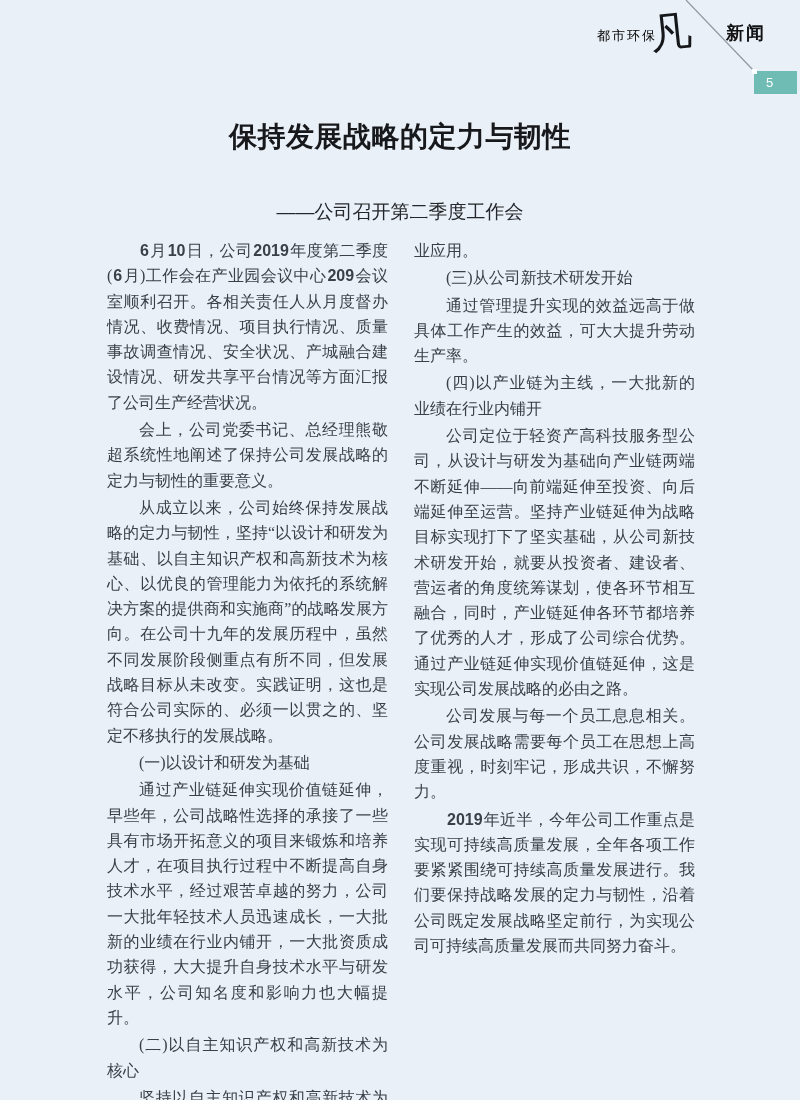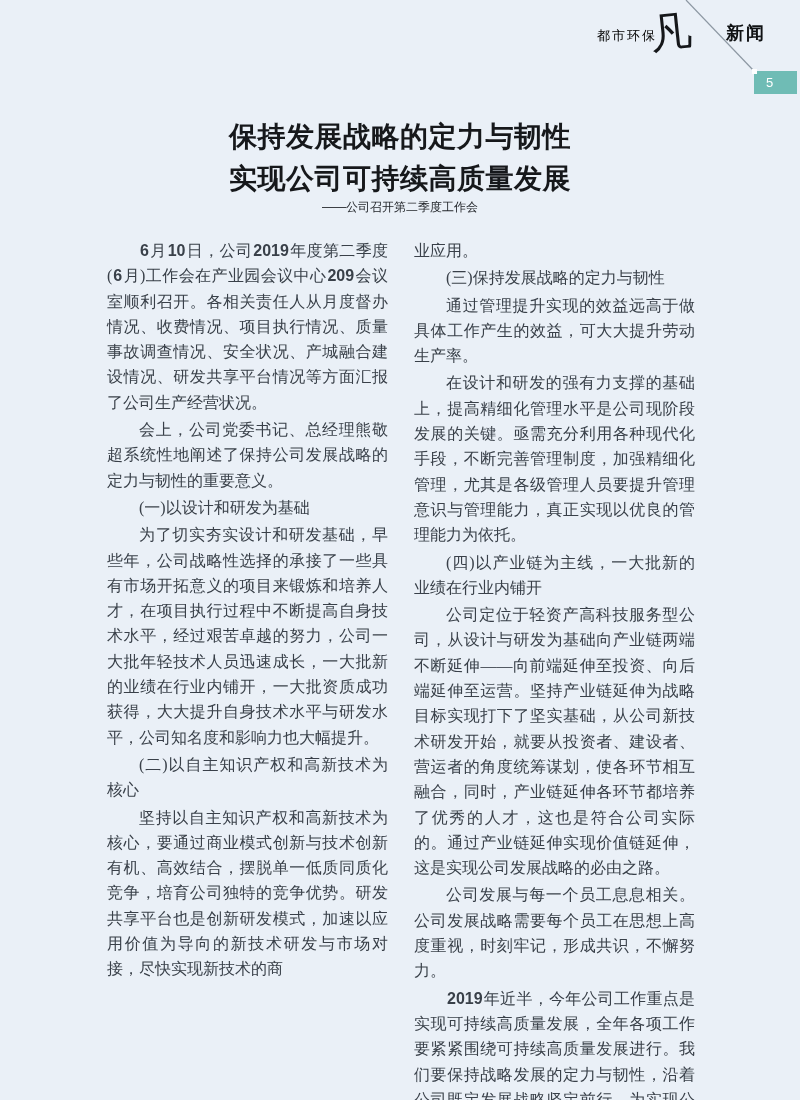--- a/index.html
+++ b/index.html
@@ -89,21 +89,21 @@
     letter-spacing: 0.5px;
     color: #16181b;
     font-family: "Liberation Sans", sans-serif;
   }
   .subtitle {
     position: absolute;
     left: 0;
     top: 199px;
     width: 100%;
     text-align: center;
-    font-size: 12px;
+    font-size: 19px;
     color: #23262b;
     font-family: "Liberation Sans", sans-serif;
   }
 
   
   .columns {
     position: absolute;
     left: 105px;
     top: 236px;
     width: 592px;
@@ -144,38 +144,37 @@
   <svg class="diag-rule" width="800" height="120" viewBox="0 0 800 120">
     <line x1="686" y1="0" x2="754" y2="71" stroke="#8d98a3" stroke-width="1.2"></line>
   </svg>
   <span class="section-label">新闻</span>
   <div class="pagenum-box">
     <span>5</span>
   </div>
 
   <div class="title">
     <div>保持发展战略的定力与韧性</div>
-    <div>实现公司可持续高质量发展</div>
   </div>
   <div class="subtitle">——公司召开第二季度工作会</div>
 
   <div class="columns">
     <div class="col">
         <p class="para p-body"><span class="num">6</span>月<span class="num">10</span>日，公司<span class="num">2019</span>年度第二季度(<span class="num">6</span>月)工作会在产业园会议中心<span class="num">209</span>会议室顺利召开。各相关责任人从月度督办情况、收费情况、项目执行情况、质量事故调查情况、安全状况、产城融合建设情况、研发共享平台情况等方面汇报了公司生产经营状况。</p>
         <p class="para p-body">会上，公司党委书记、总经理熊敬超系统性地阐述了保持公司发展战略的定力与韧性的重要意义。</p>
+        <p class="para p-body">从成立以来，公司始终保持发展战略的定力与韧性，坚持“以设计和研发为基础、以自主知识产权和高新技术为核心、以优良的管理能力为依托的系统解决方案的提供商和实施商”的战略发展方向。在公司十九年的发展历程中，虽然不同发展阶段侧重点有所不同，但发展战略目标从未改变。实践证明，这也是符合公司实际的、必须一以贯之的、坚定不移执行的发展战略。</p>
         <p class="para p-heading">(一)以设计和研发为基础</p>
-        <p class="para p-body">为了切实夯实设计和研发基础，早些年，公司战略性选择的承接了一些具有市场开拓意义的项目来锻炼和培养人才，在项目执行过程中不断提高自身技术水平，经过艰苦卓越的努力，公司一大批年轻技术人员迅速成长，一大批新的业绩在行业内铺开，一大批资质成功获得，大大提升自身技术水平与研发水平，公司知名度和影响力也大幅提升。</p>
+        <p class="para p-body">通过产业链延伸实现价值链延伸，早些年，公司战略性选择的承接了一些具有市场开拓意义的项目来锻炼和培养人才，在项目执行过程中不断提高自身技术水平，经过艰苦卓越的努力，公司一大批年轻技术人员迅速成长，一大批新的业绩在行业内铺开，一大批资质成功获得，大大提升自身技术水平与研发水平，公司知名度和影响力也大幅提升。</p>
         <p class="para p-heading">(二)以自主知识产权和高新技术为核心</p>
         <p class="para p-body">坚持以自主知识产权和高新技术为核心，要通过商业模式创新与技术创新有机、高效结合，摆脱单一低质同质化竞争，培育公司独特的竞争优势。研发共享平台也是创新研发模式，加速以应用价值为导向的新技术研发与市场对接，尽快实现新技术的商</p>
       </div>
     <div class="col">
         <p class="para p-continuation">业应用。</p>
-        <p class="para p-heading">(三)保持发展战略的定力与韧性</p>
+        <p class="para p-heading">(三)从公司新技术研发开始</p>
         <p class="para p-body">通过管理提升实现的效益远高于做具体工作产生的效益，可大大提升劳动生产率。</p>
-        <p class="para p-body">在设计和研发的强有力支撑的基础上，提高精细化管理水平是公司现阶段发展的关键。亟需充分利用各种现代化手段，不断完善管理制度，加强精细化管理，尤其是各级管理人员要提升管理意识与管理能力，真正实现以优良的管理能力为依托。</p>
         <p class="para p-heading">(四)以产业链为主线，一大批新的业绩在行业内铺开</p>
-        <p class="para p-body">公司定位于轻资产高科技服务型公司，从设计与研发为基础向产业链两端不断延伸——向前端延伸至投资、向后端延伸至运营。坚持产业链延伸为战略目标实现打下了坚实基础，从公司新技术研发开始，就要从投资者、建设者、营运者的角度统筹谋划，使各环节相互融合，同时，产业链延伸各环节都培养了优秀的人才，这也是符合公司实际的。通过产业链延伸实现价值链延伸，这是实现公司发展战略的必由之路。</p>
+        <p class="para p-body">公司定位于轻资产高科技服务型公司，从设计与研发为基础向产业链两端不断延伸——向前端延伸至投资、向后端延伸至运营。坚持产业链延伸为战略目标实现打下了坚实基础，从公司新技术研发开始，就要从投资者、建设者、营运者的角度统筹谋划，使各环节相互融合，同时，产业链延伸各环节都培养了优秀的人才，形成了公司综合优势。通过产业链延伸实现价值链延伸，这是实现公司发展战略的必由之路。</p>
         <p class="para p-body">公司发展与每一个员工息息相关。公司发展战略需要每个员工在思想上高度重视，时刻牢记，形成共识，不懈努力。</p>
         <p class="para p-body"><span class="num">2019</span>年近半，今年公司工作重点是实现可持续高质量发展，全年各项工作要紧紧围绕可持续高质量发展进行。我们要保持战略发展的定力与韧性，沿着公司既定发展战略坚定前行，为实现公司可持续高质量发展而共同努力奋斗。</p>
       </div>
   </div>
 
 </div>
 
 </body></html>

